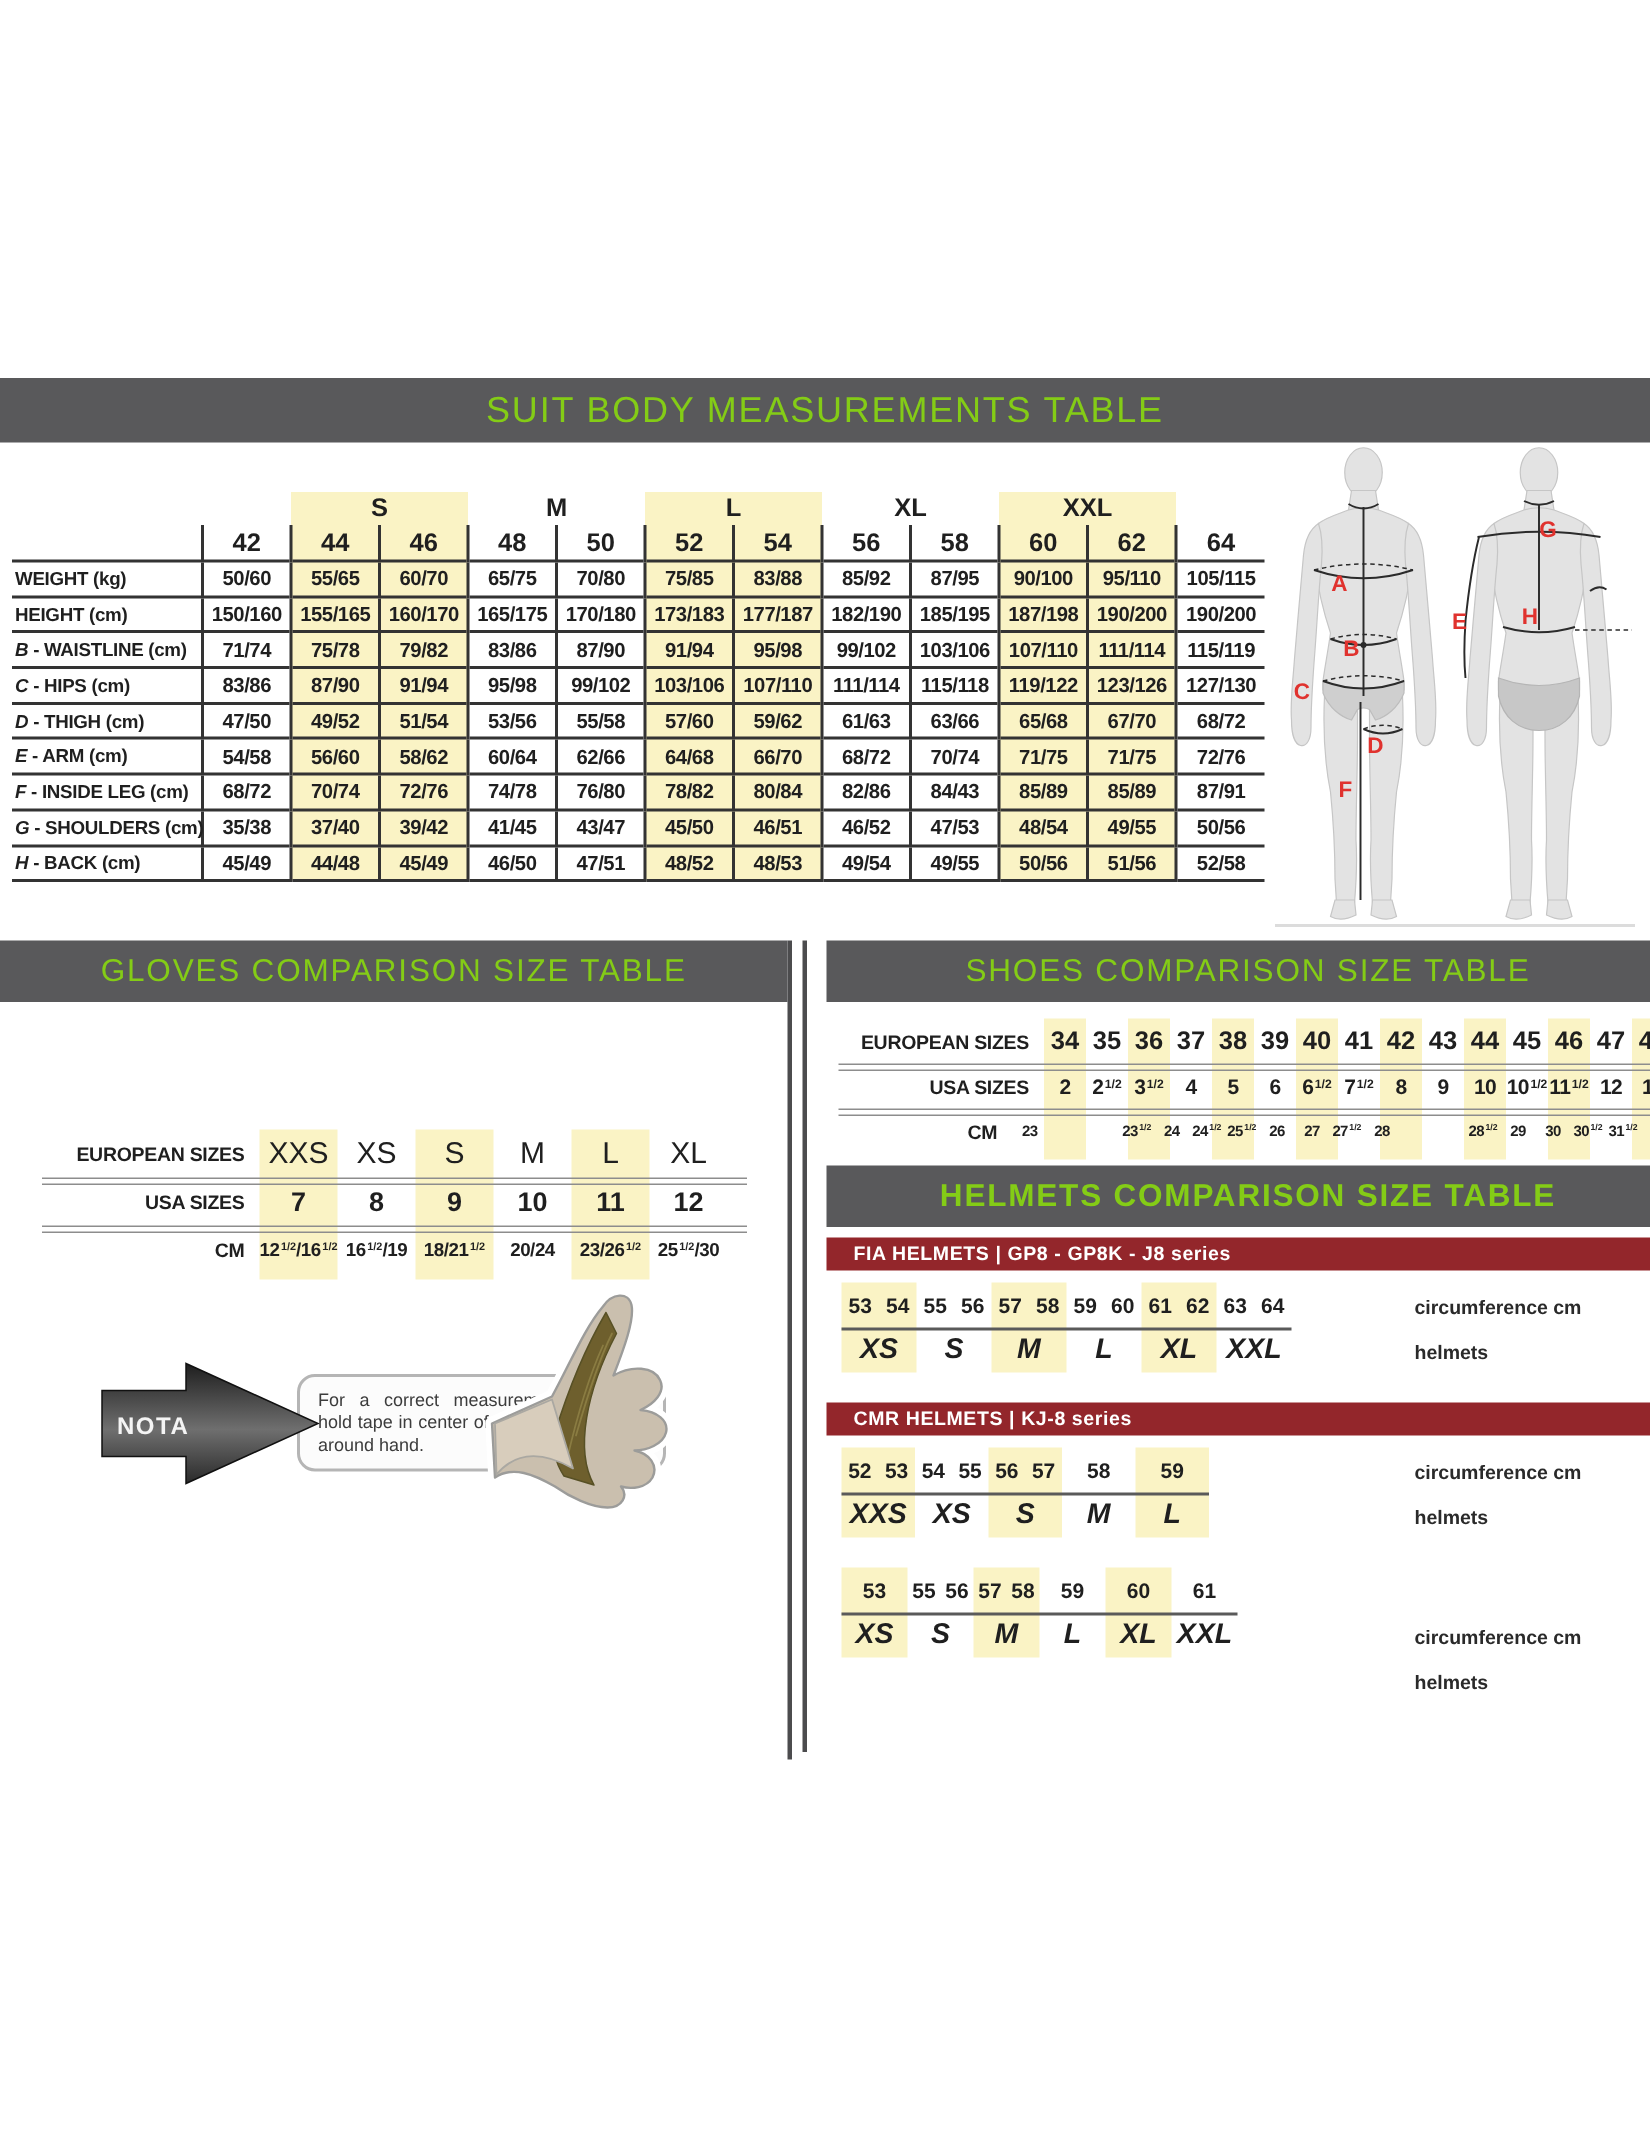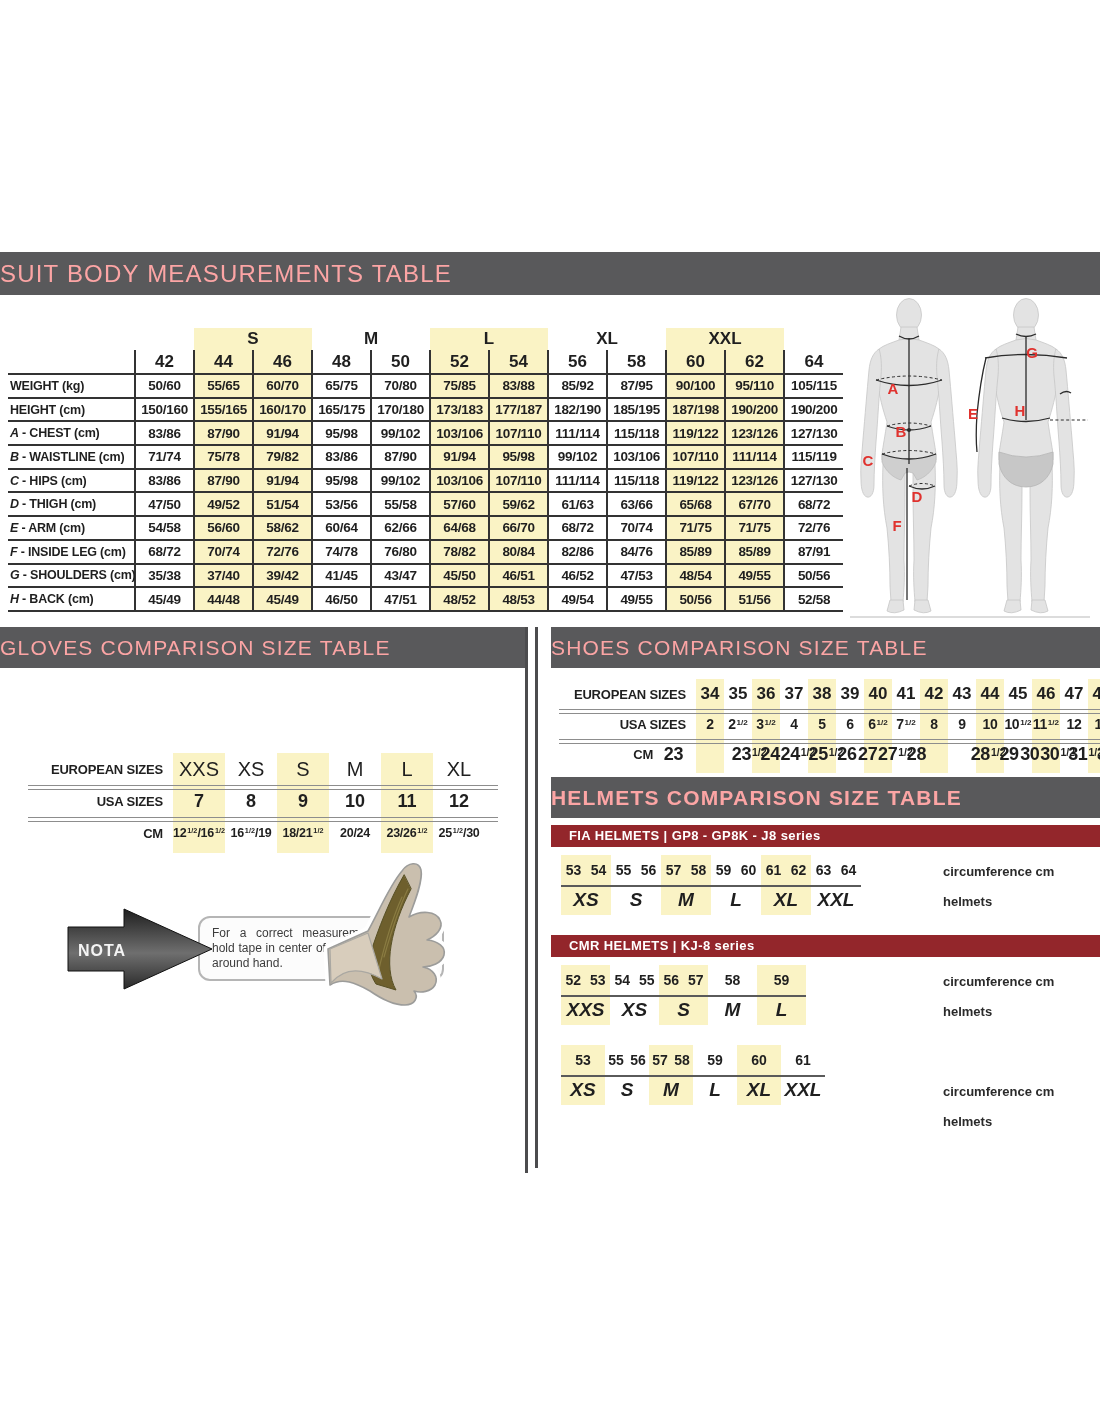--- a/index.html
+++ b/index.html
@@ -1,18 +1,18 @@
 <!DOCTYPE html>
 <html style="--c-gray: #59595b; --c-red: #93262b; --c-yellow: #faf3c5; --c-redletter: #e0322e;"><head>
 <meta charset="utf-8">
 <style>
   html,body{margin:0;padding:0;background:#fff;}
   .canvas{position:relative;width:1100px;height:1422px;background:#fff;overflow:hidden;
           font-family:"Liberation Sans",sans-serif;color:#1f1f1f;}
-  .bar{background:var(--c-gray,#59595b);color:#fca5a5;text-align:left;
+  .bar{background:var(--c-gray,#59595b);color:#84cc16;text-align:center;
        font-size:21px;letter-spacing:1.2px;font-weight:400;}
   .bar-suit{position:absolute;left:0;top:252px;width:1100px;height:43px;line-height:43px;font-size:24px;}
   
   table.suit{position:absolute;left:8px;top:328px;width:835px;border-collapse:collapse;table-layout:fixed;}
   table.suit col.c-lbl{width:127px;}
   table.suit col.c-val{width:59px;}
   table.suit td{padding:0;text-align:center;vertical-align:middle;white-space:nowrap;}
   table.suit .grp{height:22px;font-size:17px;font-weight:bold;}
   table.suit .sz{height:23px;font-size:17px;font-weight:bold;border-left:2px solid #333;}
   table.suit tbody td{height:21.7px;border-top:2px solid #333;}
@@ -40,21 +40,21 @@
   .stripe{position:absolute;top:0;background:var(--c-yellow,#faf3c5);z-index:0;}
   .crow{position:relative;display:flex;align-items:center;z-index:1;}
   .clabel{font-weight:bold;font-size:13px;text-align:right;padding-right:10px;box-sizing:border-box;
           letter-spacing:-0.2px;}
   .ccell{text-align:center;font-weight:bold;white-space:nowrap;}
   #gloves-table .crow-eu .ccell{font-size:20px;font-weight:normal;}
   #gloves-table .crow-usa .ccell{font-size:18px;}
   #gloves-table .crow-cm .ccell{font-size:12.5px;letter-spacing:-0.3px;}
   #shoes-table .crow-eu .ccell{font-size:17px;}
   #shoes-table .crow-usa .ccell{font-size:14px;letter-spacing:-0.4px;}
-  #shoes-table .crow-cm .ccell{font-size:18px;letter-spacing:-0.4px;}
+  #shoes-table .crow-cm .ccell{font-size:10px;letter-spacing:-0.4px;}
   .half{font-size:58%;vertical-align:4px;margin-left:1px;letter-spacing:0;text-align:right;}
   .dline{position:absolute;left:0;right:0;height:3px;border-top:1px solid #8d8d8d;
          border-bottom:1px solid #8d8d8d;z-index:2;}
   
   .nota-zone{position:relative;margin-top:10px;height:160px;}
   .nota-bubble{position:absolute;left:198px;top:57px;width:218px;min-height:44px;background:#fcfcfc;
                border:2px solid #b5b5b5;border-radius:12px;padding:8px 12px;font-size:12px;
                line-height:1.25;color:#3c3c3c;text-align:justify;z-index:1;}
   .nota-arrow{position:absolute;left:66px;top:48px;z-index:2;}
   .thumb{position:absolute;left:318px;top:-2px;z-index:3;}
@@ -155,35 +155,20 @@
           <td class="val">170/180</td>
           <td class="val hl">173/183</td>
           <td class="val hl">177/187</td>
           <td class="val">182/190</td>
           <td class="val">185/195</td>
           <td class="val hl">187/198</td>
           <td class="val hl">190/200</td>
           <td class="val">190/200</td>
         </tr>
         <tr>
-          <td class="lbl"><i>A</i> - CHEST (cm)</td>
-          <td class="val">83/86</td>
-          <td class="val hl">87/90</td>
-          <td class="val hl">91/94</td>
-          <td class="val">95/98</td>
-          <td class="val">99/102</td>
-          <td class="val hl">103/106</td>
-          <td class="val hl">107/110</td>
-          <td class="val">111/114</td>
-          <td class="val">115/118</td>
-          <td class="val hl">119/122</td>
-          <td class="val hl">123/126</td>
-          <td class="val">127/130</td>
-        </tr>
-        <tr>
           <td class="lbl"><i>B</i> - WAISTLINE (cm)</td>
           <td class="val">71/74</td>
           <td class="val hl">75/78</td>
           <td class="val hl">79/82</td>
           <td class="val">83/86</td>
           <td class="val">87/90</td>
           <td class="val hl">91/94</td>
           <td class="val hl">95/98</td>
           <td class="val">99/102</td>
           <td class="val">103/106</td>
@@ -239,21 +224,21 @@
         <tr>
           <td class="lbl"><i>F</i> - INSIDE LEG (cm)</td>
           <td class="val">68/72</td>
           <td class="val hl">70/74</td>
           <td class="val hl">72/76</td>
           <td class="val">74/78</td>
           <td class="val">76/80</td>
           <td class="val hl">78/82</td>
           <td class="val hl">80/84</td>
           <td class="val">82/86</td>
-          <td class="val">84/76</td>
+          <td class="val">84/43</td>
           <td class="val hl">85/89</td>
           <td class="val hl">85/89</td>
           <td class="val">87/91</td>
         </tr>
         <tr>
           <td class="lbl"><i>G</i> - SHOULDERS (cm)</td>
           <td class="val">35/38</td>
           <td class="val hl">37/40</td>
           <td class="val hl">39/42</td>
           <td class="val">41/45</td>

